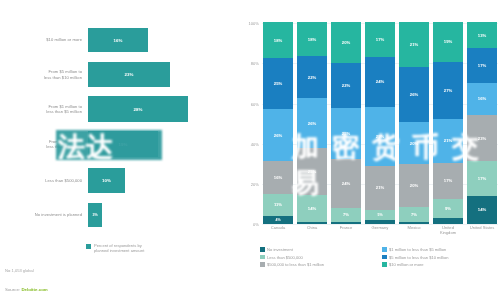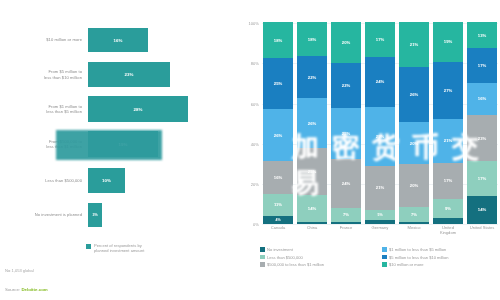--- a/index.html
+++ b/index.html
@@ -262,16 +262,17 @@
         </div>
         <div class="ritem">
           <span class="sw" style="background: rgb(38, 182, 160);"></span>
           <span class="lt">$10 million or more</span>
         </div>
       </div>
   </div>
 
   <div class="cn-overlay">
     <div class="cn-left-bg"></div>
+    <div class="cn-text cn-left">法达</div>
     <div class="cn-text cn-right">加密货币交易</div>
   </div>
 
 </div>
 
 </body></html>

